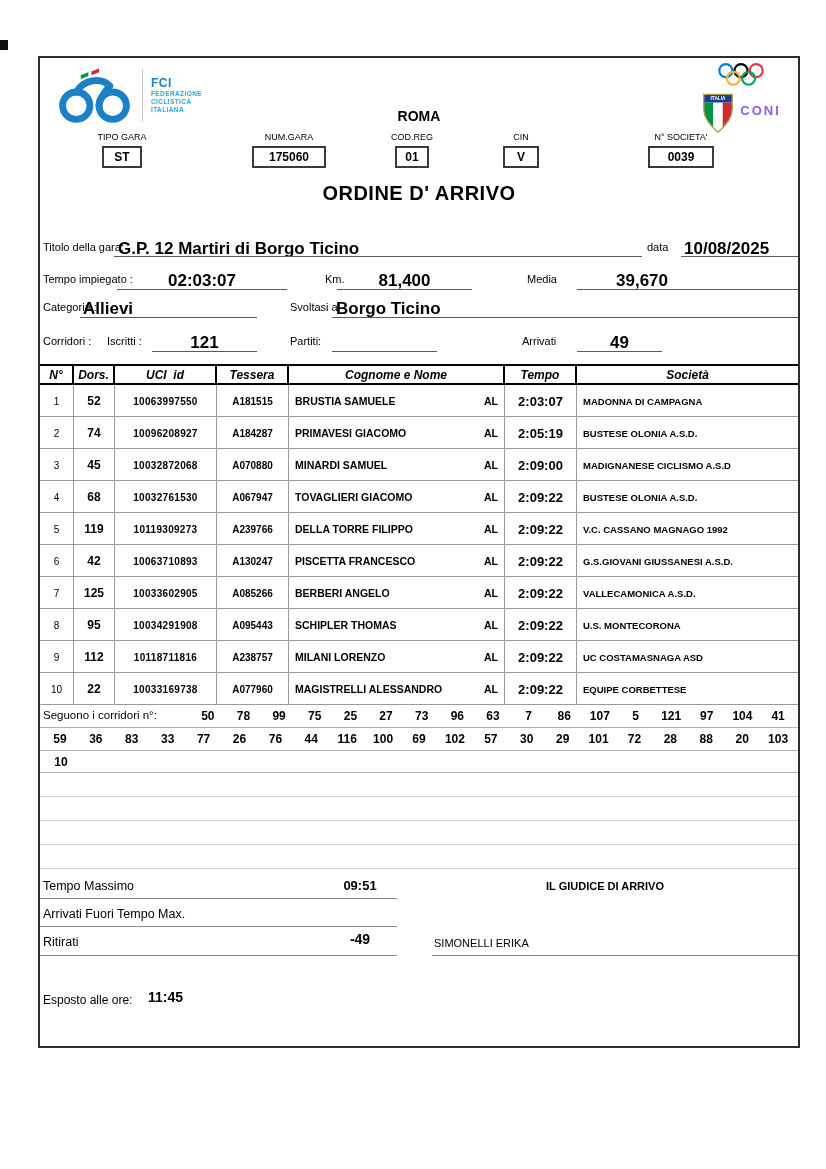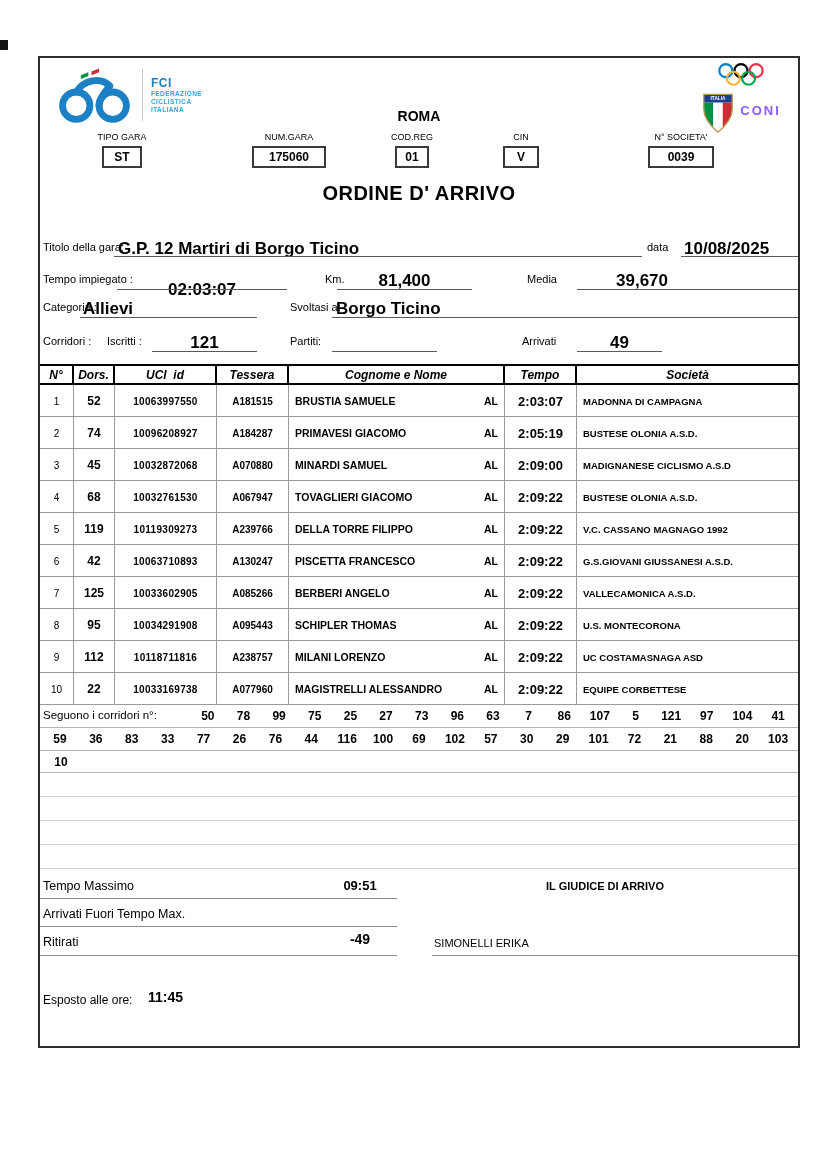--- a/index.html
+++ b/index.html
@@ -155,21 +155,21 @@
   <div class="doc-title">ORDINE D' ARRIVO</div>
 
   <span class="lbl" style="left:3px;top:183px;">Titolo della gara:</span>
   <span class="val" style="left:78px;top:181px;">G.P. 12 Martiri di Borgo Ticino</span>
   <span class="uline" style="left:74px;top:198px;width:528px;"></span>
   <span class="lbl" style="left:607px;top:183px;">data</span>
   <span class="val" style="left:644px;top:181px;">10/08/2025</span>
   <span class="uline" style="left:641px;top:198px;width:117px;"></span>
 
   <span class="lbl" style="left:3px;top:215px;">Tempo impiegato :</span>
-  <span class="val val-c" style="left:77px;top:222px;width:170px;text-align:center;">02:03:07</span>
+  <span class="val val-c" style="left:77px;top:213px;width:170px;text-align:center;">02:03:07</span>
   <span class="uline" style="left:77px;top:231px;width:170px;"></span>
   <span class="lbl" style="left:285px;top:215px;">Km.</span>
   <span class="val val-c" style="left:297px;top:213px;width:135px;">81,400</span>
   <span class="uline" style="left:297px;top:231px;width:135px;"></span>
   <span class="lbl" style="left:487px;top:215px;">Media</span>
   <span class="val val-c" style="left:537px;top:213px;width:130px;">39,670</span>
   <span class="uline" style="left:537px;top:231px;width:221px;"></span>
 
   <span class="lbl" style="left:3px;top:243px;">Categoria :</span>
   <span class="val" style="left:43px;top:241px;">Allievi</span>
@@ -356,21 +356,21 @@
       <span class="seg-num">44</span>
       <span class="seg-num">116</span>
       <span class="seg-num">100</span>
       <span class="seg-num">69</span>
       <span class="seg-num">102</span>
       <span class="seg-num">57</span>
       <span class="seg-num">30</span>
       <span class="seg-num">29</span>
       <span class="seg-num">101</span>
       <span class="seg-num">72</span>
-      <span class="seg-num">21</span>
+      <span class="seg-num">28</span>
       <span class="seg-num">88</span>
       <span class="seg-num">20</span>
       <span class="seg-num">103</span>
     </div>
   <div class="seg-row3">
       <span class="seg-num3">10</span>
     </div>
 
   <div class="erow" style="top:715px;"></div>
   <div class="erow" style="top:739px;"></div>

